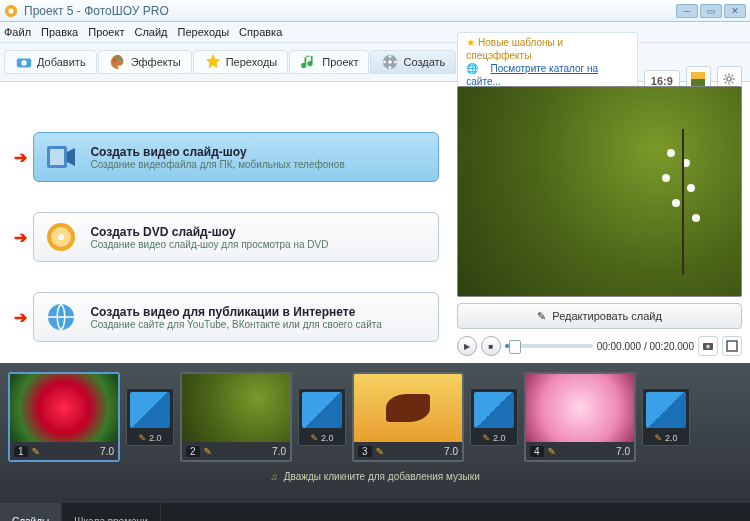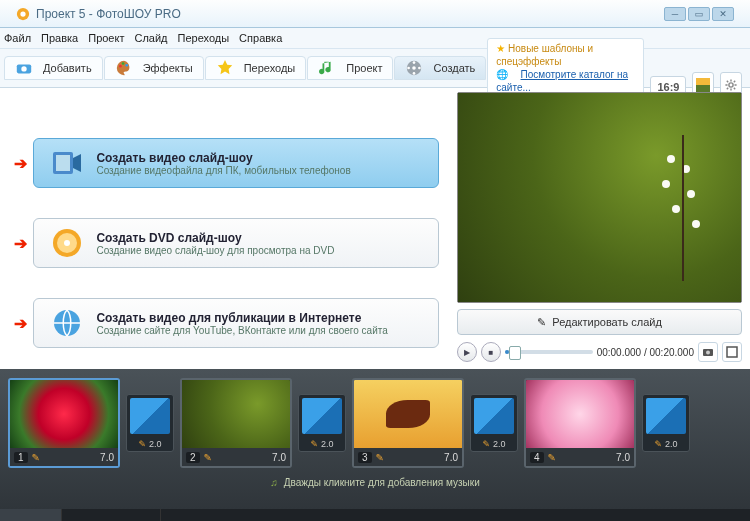--- a/index.html
+++ b/index.html
@@ -1,42 +1,42 @@
 <!DOCTYPE html>
 <html><head>
 <meta charset="utf-8">
 <style>
 * { margin: 0; padding: 0; box-sizing: border-box; font-family: "Segoe UI", Tahoma, sans-serif; }
 body { width: 750px; height: 521px; background: #fff; overflow: hidden; font-size: 11px; }
 
-.titlebar { height: 28px; background: linear-gradient(#fdfefe, #e8f3fb); border-bottom: 1px solid #a7c7dd; display: flex; align-items: center; padding: 0 16px; }
+.titlebar { height: 22px; background: linear-gradient(#fdfefe, #e8f3fb); border-bottom: 1px solid #a7c7dd; display: flex; align-items: center; padding: 0 4px; }
 .titlebar .app-icon { width: 14px; height: 14px; margin-right: 6px; }
 .titlebar .title { flex: 1; color: #4a6b84; font-size: 12px; }
 .titlebar .win-btns { display: flex; gap: 2px; }
 .titlebar .win-btn { width: 22px; height: 14px; background: #bcd7ea; border: 1px solid #8bb4d1; border-radius: 2px; display: flex; align-items: center; justify-content: center; color: #4a6b84; font-size: 9px; cursor: pointer; }
 
 .menubar { height: 20px; background: #f3f8fc; display: flex; align-items: center; padding: 0 4px; gap: 10px; font-size: 11px; color: #222; }
 .menubar span { cursor: pointer; }
 
 .toolbar { height: 40px; background: #f3f8fc; border-top: 1px solid #d8e6f1; border-bottom: 1px solid #c9d9e5; display: flex; align-items: center; padding: 0 4px; }
-.tab { height: 24px; padding: 0 10px; display: flex; align-items: center; gap: 10px; border: 1px solid transparent; border-radius: 4px 4px 0 0; background: #fafdff; border-color: #d3e2ed; margin-right: 1px; font-size: 11px; color: #333; cursor: pointer; }
+.tab { height: 24px; padding: 0 10px; display: flex; align-items: center; gap: 4px; border: 1px solid transparent; border-radius: 4px 4px 0 0; background: #fafdff; border-color: #d3e2ed; margin-right: 1px; font-size: 11px; color: #333; cursor: pointer; }
 .tab.active { background: linear-gradient(#e8f2fa, #d5e6f2); }
 .tab .ico { width: 18px; height: 18px; display: flex; align-items: center; justify-content: center; }
 .toolbar-right { margin-left: auto; display: flex; align-items: flex-end; gap: 6px; padding-right: 4px; }
 .promo-box { background: #fff; border: 1px solid #d3e2ed; border-radius: 3px; padding: 3px 8px; font-size: 10px; line-height: 13px; }
 .promo-box .line1 { color: #c88a12; }
 .promo-box .line2 a { color: #1a5fad; text-decoration: underline; margin-left: 9px; }
 .aspect-badge { border: 1px solid #c7d6e2; border-radius: 3px; padding: 4px 6px; font-weight: bold; color: #555; background: #fff; }
 .sq-btn { width: 26px; height: 26px; border: 1px solid #c7d6e2; border-radius: 3px; background: #fff; display: flex; align-items: center; justify-content: center; cursor: pointer; }
 
 .workspace { display: flex; height: 281px; background: #fff; }
 .left-pane { width: 453px; padding: 20px 14px 10px 14px; position: relative; }
 .action-row { display: flex; align-items: center; margin-bottom: 14px; margin-top: 30px; }
 .arrow-mark { color: #e20; font-size: 16px; margin-right: 6px; font-weight: bold; }
-.action-btn { flex: 1; height: 50px; border: 1px solid #b9c8d3; border-radius: 6px; background: linear-gradient(#fdfdfd,#f0f3f6); display: flex; align-items: center; padding: 0 16px; gap: 12px; cursor: pointer; }
+.action-btn { flex: 1; height: 50px; border: 1px solid #b9c8d3; border-radius: 6px; background: linear-gradient(#fdfdfd,#f0f3f6); display: flex; align-items: center; padding: 0 10px; gap: 12px; cursor: pointer; }
 .action-btn.sel { background: linear-gradient(#b5e0f7,#8fcdef); border-color: #5aa9d8; }
 .action-btn .big-ico { width: 34px; height: 34px; flex-shrink: 0; }
 .action-btn .txt { display: flex; flex-direction: column; }
 .action-btn .txt .t1 { font-weight: bold; font-size: 12px; color: #223; }
 .action-btn .txt .t2 { font-size: 10px; color: #576; }
 
 .right-pane { flex: 1; padding: 4px 8px 4px 4px; display: flex; flex-direction: column; }
 .preview-box { flex: 1; background: #000; border: 1px solid #888; border-radius: 2px; display: flex; align-items: center; justify-content: center; overflow: hidden; position: relative; }
 .preview-img { width: 100%; height: 100%; background: radial-gradient(circle at 70% 30%, #7a9a2a 0%, #4b6518 50%, #2f4010 100%); position: relative; }
 .preview-img::after { content: ""; position: absolute; right: 20%; top: 20%; bottom: 10%; width: 2px; background: #3b2a1a; }

